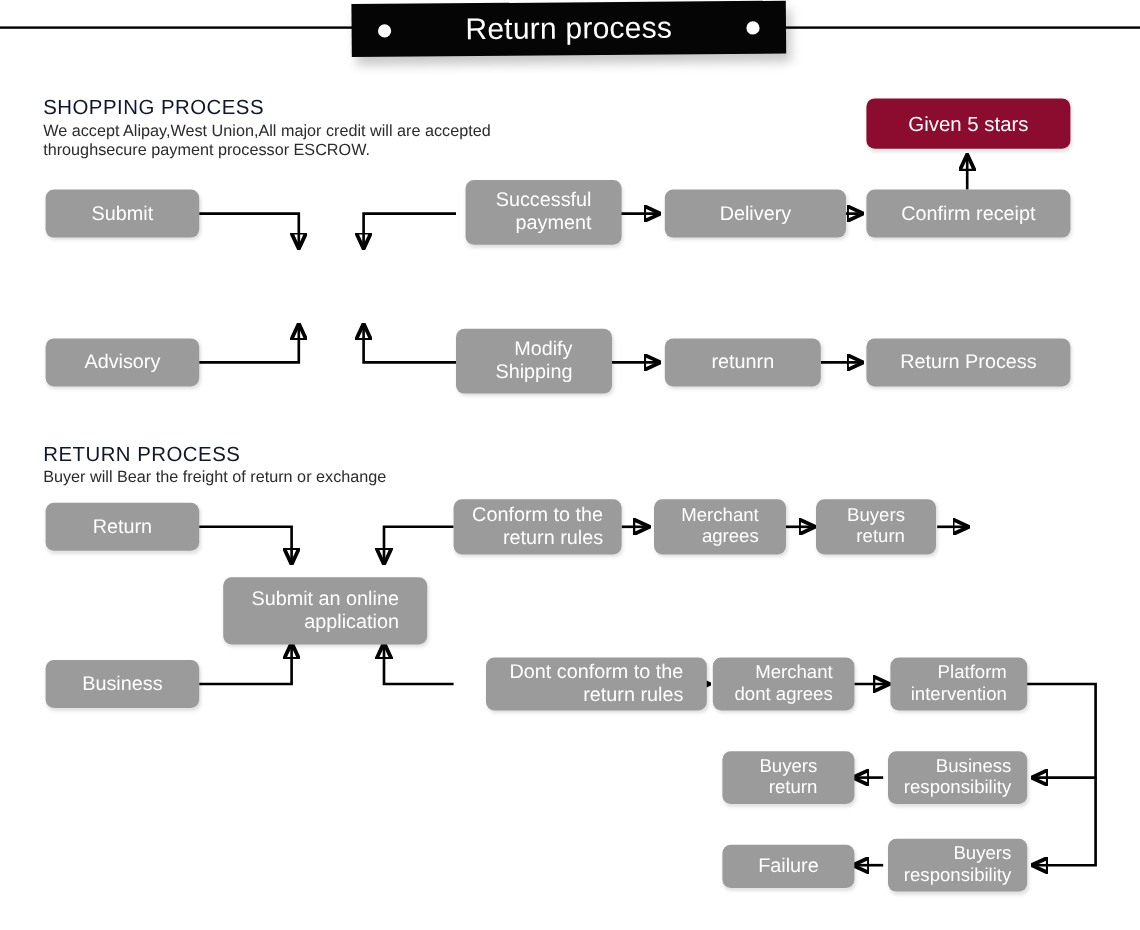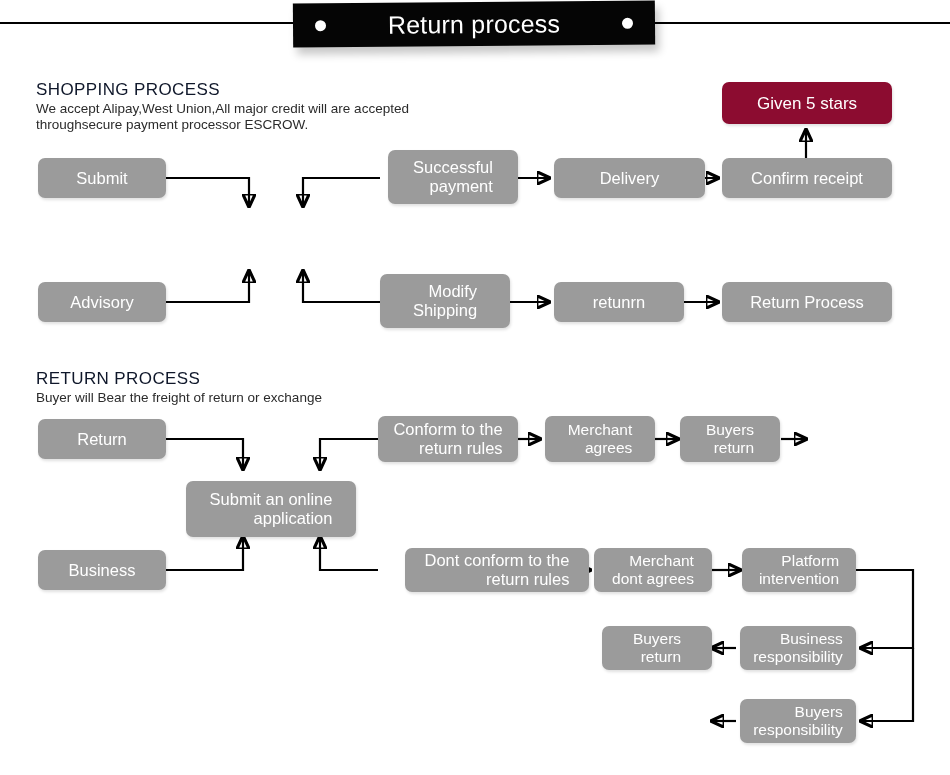--- a/index.html
+++ b/index.html
@@ -210,14 +210,15 @@
   <div class="node small" style="left:742px; top:548px; width:114px; height:44px;">Platform
 intervention</div>
 
   <div class="node small" style="left:740px; top:626px; width:116px; height:44px;">Business
 responsibility</div>
   <div class="node small" style="left:602px; top:626px; width:110px; height:44px;">Buyers
 return</div>
 
   <div class="node small" style="left:740px; top:699px; width:116px; height:44px;">Buyers
 responsibility</div>
+  <div class="node" style="left:602px; top:704px; width:110px; height:36px;">Failure</div>
 
 </div>
 
 </body></html>

